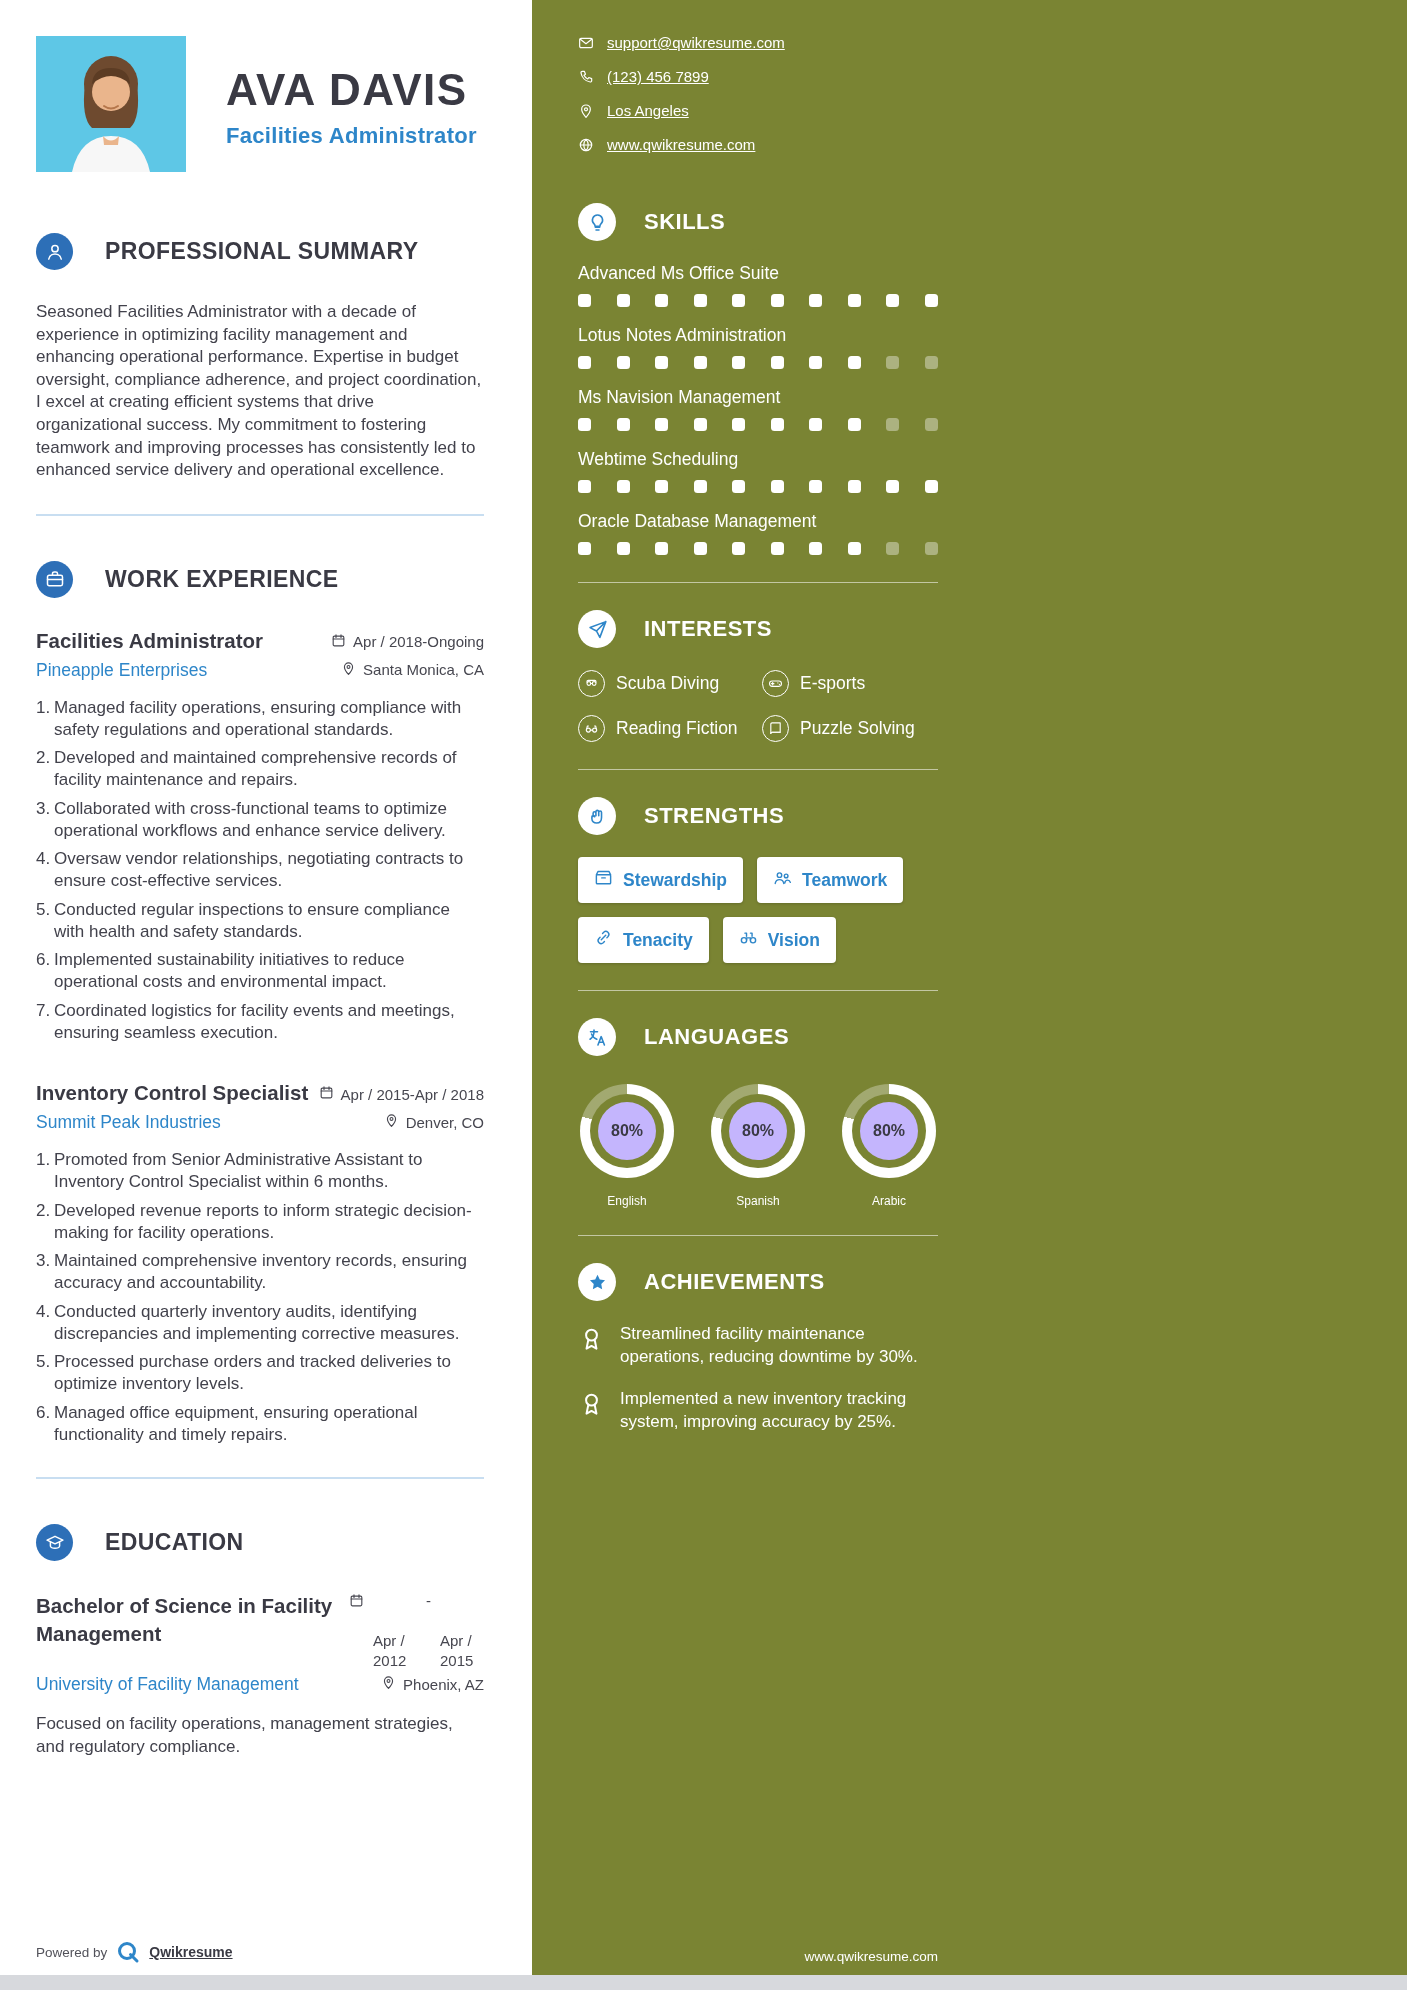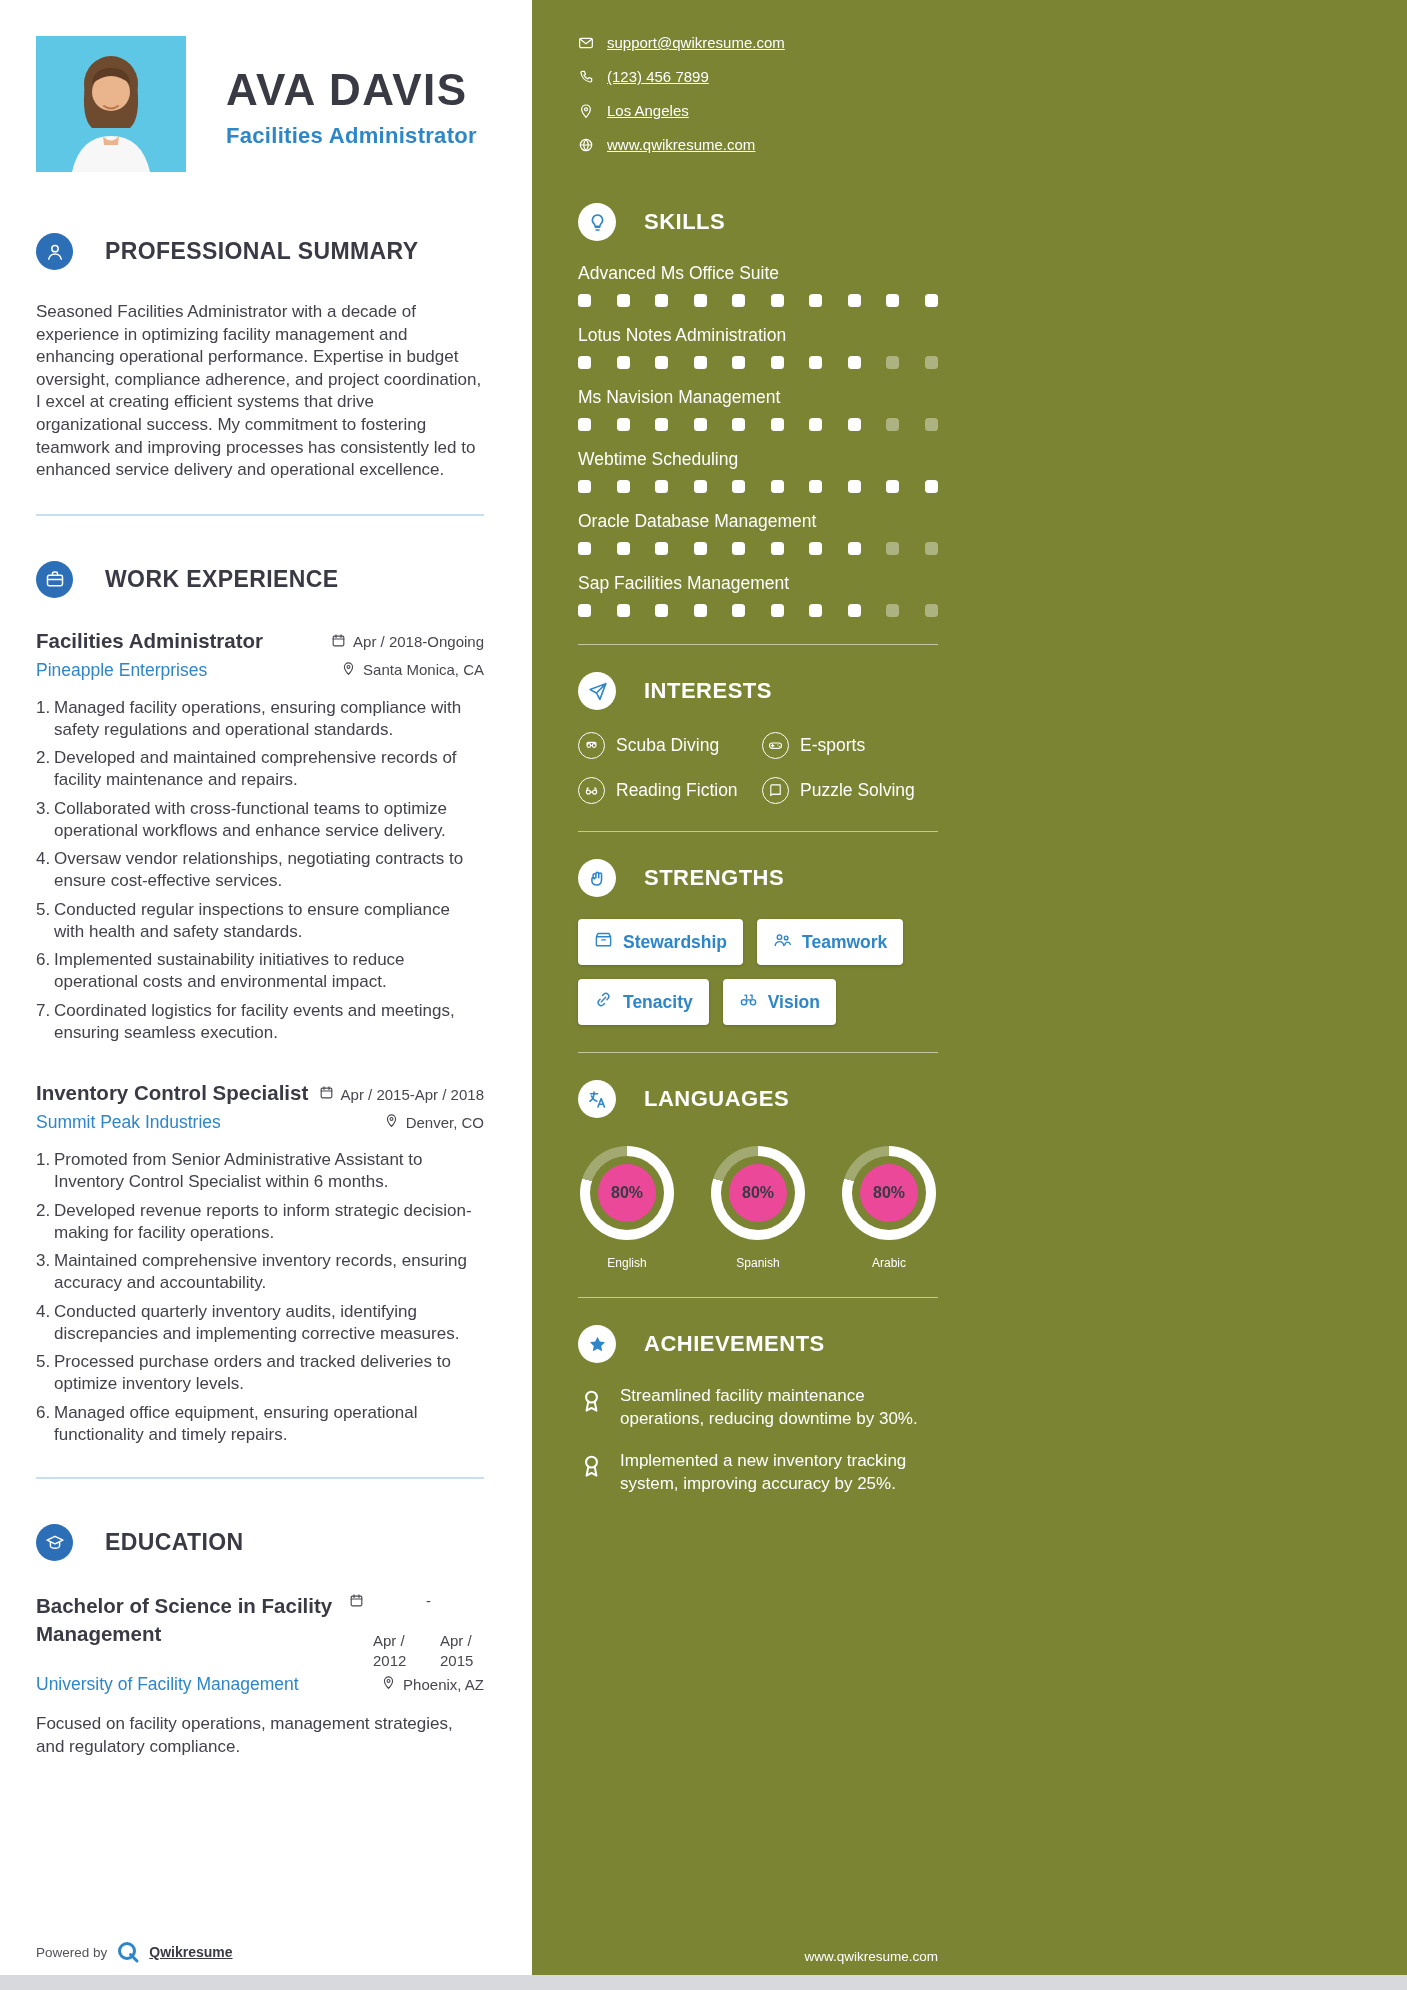--- a/index.html
+++ b/index.html
@@ -84,21 +84,21 @@
   .int-icon svg{width:15px;height:15px;}
 
   .chips{display:flex;flex-wrap:wrap;gap:14px;}
   .chip{background:#fff;color:var(--accent);display:flex;align-items:center;gap:10px;padding:11px 16px;border-radius:4px;font-size:17.5px;font-weight:600;box-shadow:0 1px 3px rgba(0,0,0,.18);}
   .chip svg{width:19px;height:19px;}
 
   .langs{display:flex;justify-content:space-between;padding:6px 2px 0;}
   .lang{display:flex;flex-direction:column;align-items:center;gap:16px;}
   .ring{width:94px;height:94px;border-radius:50%;display:flex;align-items:center;justify-content:center;}
   .ring-gap{width:74px;height:74px;border-radius:50%;background:var(--olive);display:flex;align-items:center;justify-content:center;}
-  .ring-core{width:58px;height:58px;border-radius:50%;background:#ec4899;color:#3a3a44;font-weight:700;font-size:16px;display:flex;align-items:center;justify-content:center;}
+  .ring-core{width:58px;height:58px;border-radius:50%;background:#c4b5fd;color:#3a3a44;font-weight:700;font-size:16px;display:flex;align-items:center;justify-content:center;}
   .lang-label{font-size:12px;}
 
   .ach{display:flex;gap:15px;margin-bottom:20px;font-size:17px;line-height:1.33;}
   .ach-icon{flex:none;width:27px;height:27px;display:flex;margin-top:2px;}
   .ach-icon svg{width:27px;height:27px;}
 
   .right-footer{position:absolute;bottom:26px;left:46px;width:360px;text-align:right;font-size:13.5px;color:#fff;}
 
   .bottom-strip{position:absolute;left:0;right:0;bottom:0;height:15px;background:#d7d9dd;z-index:5;}
 </style>
@@ -391,35 +391,20 @@
                 <span class="dot"></span>
                 <span class="dot"></span>
                 <span class="dot"></span>
                 <span class="dot"></span>
                 <span class="dot"></span>
                 <span class="dot"></span>
                 <span class="dot dim"></span>
                 <span class="dot dim"></span>
               </div>
             </div>
-            <div class="skill">
-              <div class="skill-name">Sap Facilities Management</div>
-              <div class="dots">
-                <span class="dot"></span>
-                <span class="dot"></span>
-                <span class="dot"></span>
-                <span class="dot"></span>
-                <span class="dot"></span>
-                <span class="dot"></span>
-                <span class="dot"></span>
-                <span class="dot"></span>
-                <span class="dot dim"></span>
-                <span class="dot dim"></span>
-              </div>
-            </div>
           </div>
       </section>
 
       <hr class="rdiv">
 
       <section>
         <div class="rsec-head">
           <span class="rsec-icon">
             <svg viewBox="0 0 24 24" fill="none" stroke="currentColor" stroke-width="1.8" stroke-linecap="round" stroke-linejoin="round">
                 <path d="M21.5 3 10.8 13.7M21.5 3l-6.8 18-3.9-7.3L3.5 9.8z"></path>

